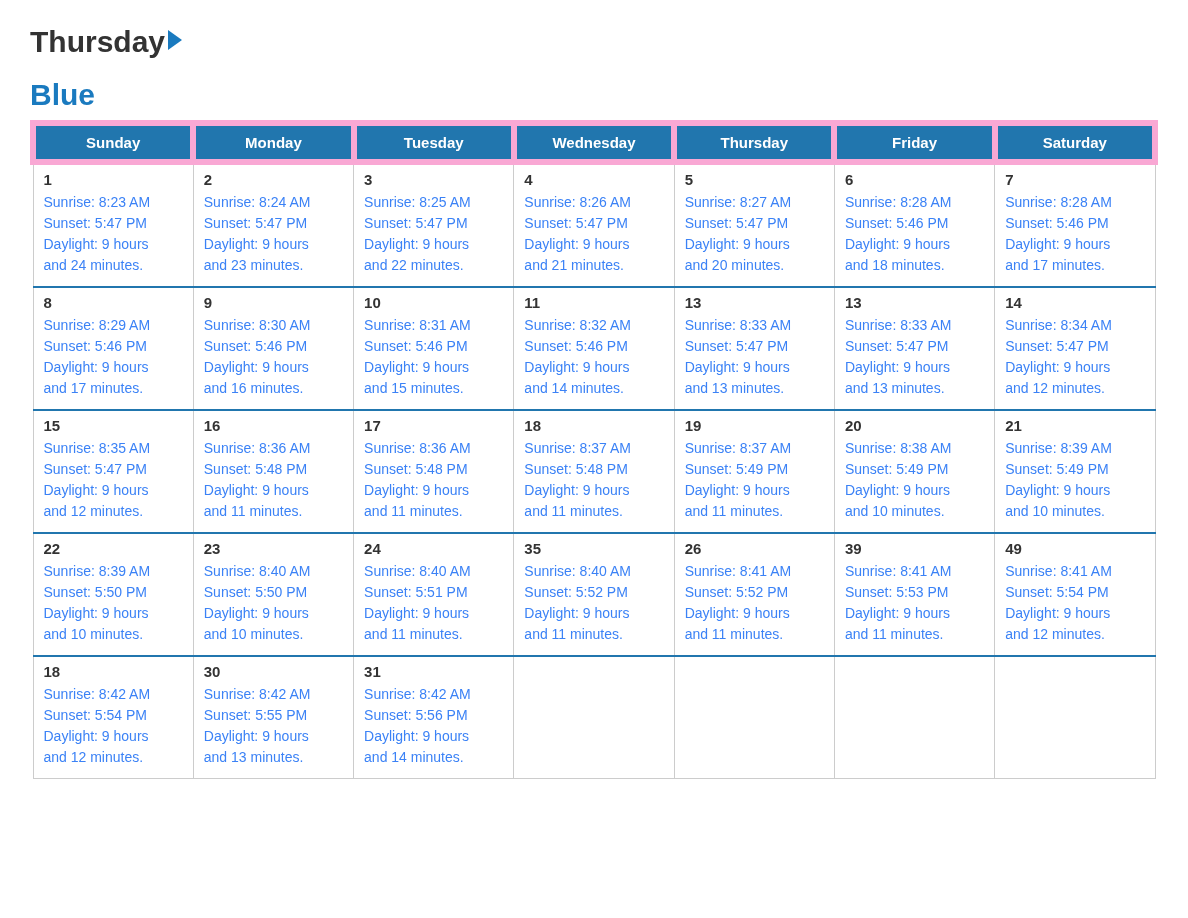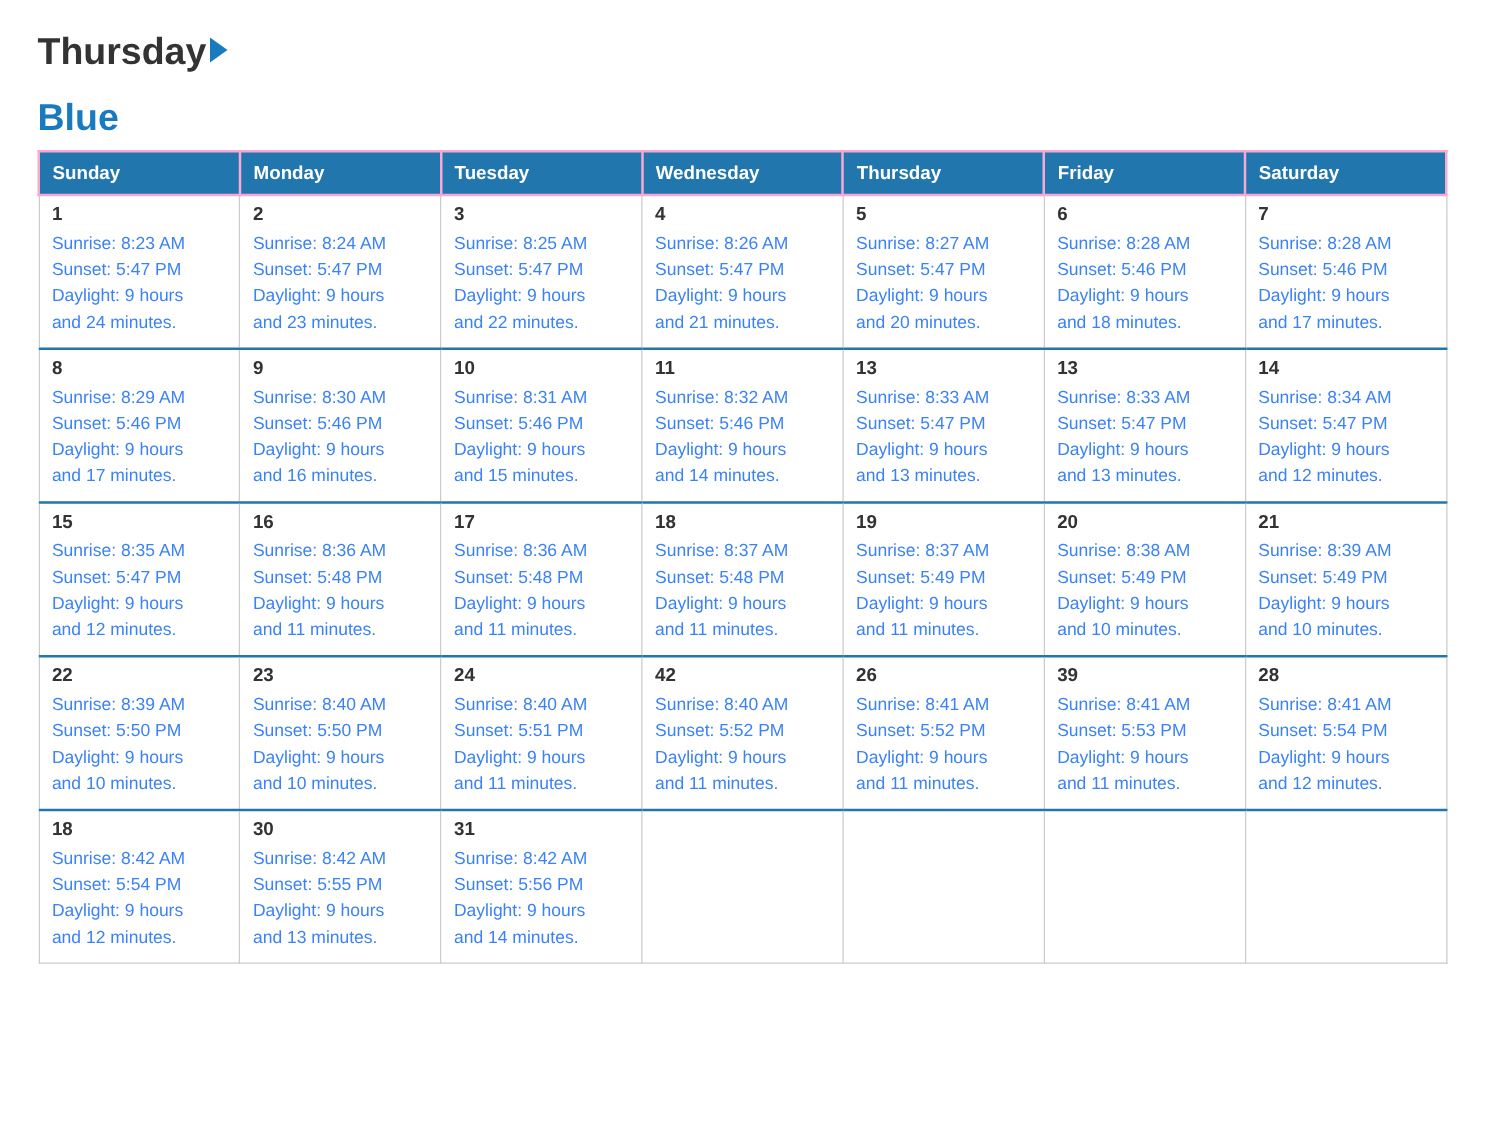--- a/index.html
+++ b/index.html
@@ -56,22 +56,22 @@
       width: 100%;
       border-collapse: collapse;
       margin-top: 10px;
     }
     .calendar thead tr th {
       background-color: #2176ae;
       color: #fff;
       font-size: 15px;
       font-weight: bold;
       padding: 8px 10px;
-      text-align: left;
-      border: 2px solid #f9a8d4;
+      text-align: center;
+      border: 6px solid #f9a8d4;
     }
     .calendar tbody tr td {
       vertical-align: top;
       padding: 6px 10px 10px 10px;
       border: 1px solid #ccc;
       border-top: 2px solid #2176ae;
       width: 14.28%;
       font-size: 13px;
       color: #333;
       background: #fff;
@@ -339,21 +339,21 @@
         <td>
         <span class="day-number">24</span>
         <div class="day-info">
           Sunrise: 8:40 AM<br>
           Sunset: 5:51 PM<br>
           Daylight: 9 hours<br>
           and 11 minutes.
         </div>
       </td>
         <td>
-        <span class="day-number">42</span>
+        <span class="day-number">35</span>
         <div class="day-info">
           Sunrise: 8:40 AM<br>
           Sunset: 5:52 PM<br>
           Daylight: 9 hours<br>
           and 11 minutes.
         </div>
       </td>
         <td>
         <span class="day-number">26</span>
         <div class="day-info">
@@ -366,21 +366,21 @@
         <td>
         <span class="day-number">39</span>
         <div class="day-info">
           Sunrise: 8:41 AM<br>
           Sunset: 5:53 PM<br>
           Daylight: 9 hours<br>
           and 11 minutes.
         </div>
       </td>
         <td>
-        <span class="day-number">28</span>
+        <span class="day-number">49</span>
         <div class="day-info">
           Sunrise: 8:41 AM<br>
           Sunset: 5:54 PM<br>
           Daylight: 9 hours<br>
           and 12 minutes.
         </div>
       </td>
       </tr>
       <tr>
         <td>

